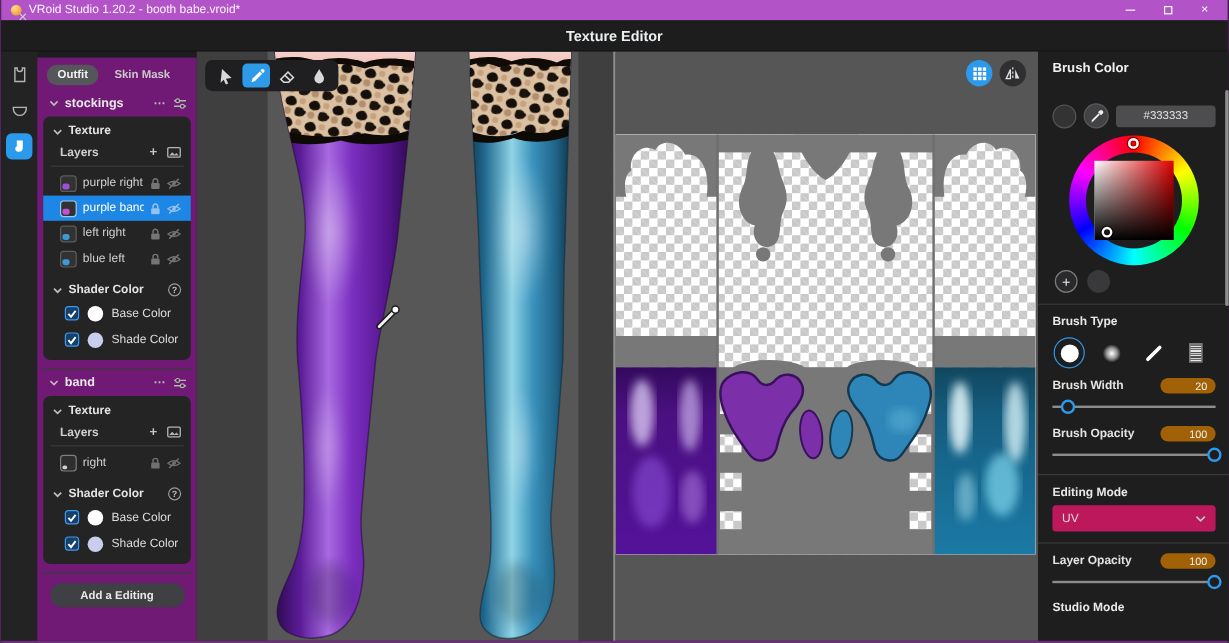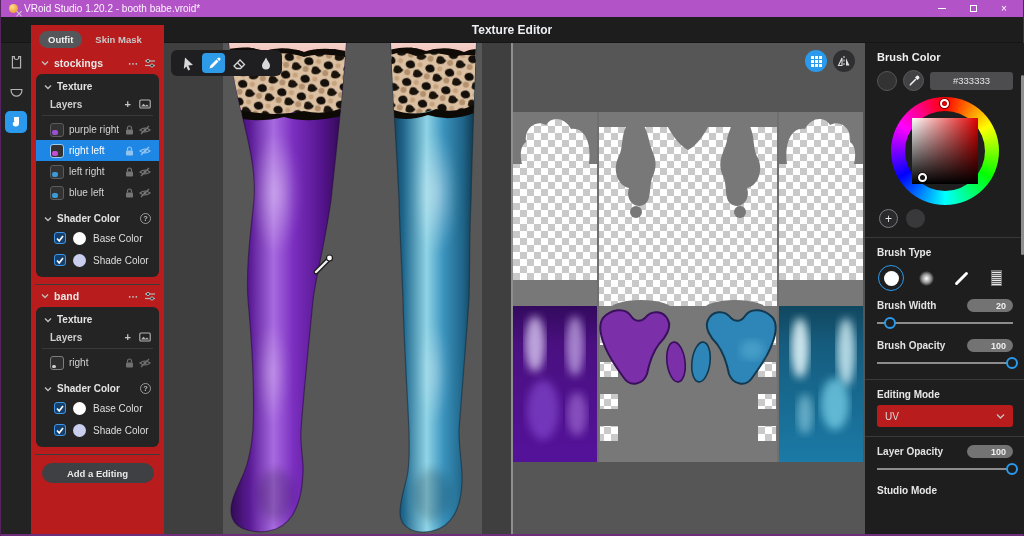--- a/index.html
+++ b/index.html
@@ -25,21 +25,21 @@
   .edclose { position:absolute; left:9px; top:4px; width:18px; height:18px; color:#cfcfcf; font-size:13px;
     display:flex; align-items:center; justify-content:center; }
 
   
   .rail { position:absolute; left:0; top:43px; bottom:2px; width:30px; background:#232323; }
   .railbtn { width:22px; height:22px; margin:8px auto 6px auto; display:flex; align-items:center; justify-content:center;
     border-radius:5px; }
   .railbtn.sel { background:#2b9aec; }
 
   
-  .panel { position:absolute; left:30px; top:25px; bottom:2px; width:133px; background:#b91c1c;
+  .panel { position:absolute; left:30px; top:48px; bottom:2px; width:133px; background:#701a75;
     color:#d6d6d6; font-size:10px; overflow:hidden; }
   .tabs { display:flex; align-items:center; gap:4px; padding:6px 6px 4px 8px; }
   .tab { padding:3px 9px; border-radius:10px; color:#c9c9c9; font-weight:bold; font-size:9.5px; }
   .tab.sel { background:#55565a; color:#f2f2f2; }
   .ghead { display:flex; align-items:center; gap:5px; padding:5px 8px 3px 10px; font-weight:bold; color:#e8e8e8; font-size:10.5px; }
   .ghead .sp { flex:1; }
   .dots { color:#b9b9b9; font-size:10px; letter-spacing:1px; }
   .gbox { background:#242425; border-radius:6px; margin:2px 5px 0 5px; padding:4px 0 6px 0; }
   .subhead { display:flex; align-items:center; gap:5px; padding:3px 8px; font-weight:bold; color:#e3e3e3; }
   .subhead .sp { flex:1; }
@@ -86,21 +86,21 @@
     background-image:
       linear-gradient(45deg,#c9c9c9 25%,transparent 25%,transparent 75%,#c9c9c9 75%),
       linear-gradient(45deg,#c9c9c9 25%,transparent 25%,transparent 75%,#c9c9c9 75%);
     background-size:14px 14px; background-position:0 0,7px 7px; }
   .uvmap svg { position:absolute; left:0; top:0; }
 
   
   .inspector { position:absolute; left:864px; top:43px; bottom:2px; width:160px; background:#1e1e1f;
     color:#e6e6e6; font-size:10px; padding:8px 12px 0 12px; }
   .ititle { font-weight:bold; font-size:11px; color:#f0f0f0; }
-  .bcrow { display:flex; align-items:center; gap:6px; margin:7px 0 2px 0;justify-content:flex-end; }
+  .bcrow { display:flex; align-items:center; gap:6px; margin:23px 0 2px 0;justify-content:flex-end; }
   .swbig { width:20px; height:20px; border-radius:50%; background:#333333; border:1px solid #565656; }
   .eyedrop { width:21px; height:21px; border-radius:50%; background:#424244; border:1px solid #5a5a5c;
     display:flex; align-items:center; justify-content:center; }
   .hexchip { flex:1; height:18px; background:#4d4d4f; border-radius:3px; color:#e3e3e3;
     display:flex; align-items:center; justify-content:center; font-size:9.5px; }
   .wheelwrap { position:relative; width:108px; height:108px; margin:6px auto 2px auto; }
   .hue { position:absolute; left:0; top:0; width:108px; height:108px; border-radius:50%;
     background:conic-gradient(#ff0000,#ffff00,#00ff00,#00ffff,#0000ff,#ff00ff,#ff0000); }
   .huehole { position:absolute; left:14px; top:14px; width:80px; height:80px; border-radius:50%; background:#1e1e1f; }
   .svsq { position:absolute; left:21px; top:21px; width:66px; height:66px;
@@ -121,27 +121,27 @@
     border:1.6px solid #2b9aec; border-radius:50%; }
   .dot-hard { width:15px; height:15px; background:#fff; border-radius:50%; }
   .dot-soft { width:15px; height:15px; border-radius:50%;
     background:radial-gradient(circle, #ffffff 0%, rgba(255,255,255,.55) 40%, rgba(255,255,255,0) 72%); }
   .stroke-line { width:17px; height:3px; background:#fff; border-radius:2px; transform:rotate(-45deg); }
   .tex-brush { width:11px; height:16px;
     background:repeating-linear-gradient(0deg,#e8e8e8 0 1px,#6a6a6a 1px 2px,#cccccc 2px 3px,#505050 3px 4px),
     #9a9a9a; border:1px solid #777; }
   .srow { display:flex; align-items:center; margin-top:9px; }
   .slabel { font-weight:bold; color:#e3e3e3; flex:1; }
-  .chip { width:46px; height:13px; background:#737373; border-radius:7px; color:#f0f0f0;
-    display:flex; align-items:center; justify-content:flex-end; padding-right:7px; font-size:9px;font-weight:bold; }
+  .chip { width:46px; height:13px; background:#a16207; border-radius:7px; color:#f0f0f0;
+    display:flex; align-items:center; justify-content:flex-end; padding-right:7px; font-size:9px; }
   .slider { position:relative; height:14px; margin-top:4px; }
   .slider .track { position:absolute; left:0; right:0; top:6px; height:1.6px; background:#8d8d8f; }
   .slider .handle { position:absolute; top:0.5px; width:12px; height:12px; border-radius:50%;
     background:#1e1e1f; border:2.4px solid #2b9aec; margin-left:-7px; }
-  .dd { display:flex; align-items:center; height:22px; background:#b91c1c; border-radius:3px;
+  .dd { display:flex; align-items:center; height:22px; background:#be185d; border-radius:3px;
     margin-top:5px; padding:0 8px; color:#dcdcdc; }
   .dd .sp { flex:1; }
   .iscroll { position:absolute; right:1px; top:32px; width:3px; height:180px; background:#8f8f8f; border-radius:2px; }
 
   .bottombar { position:absolute; left:0; bottom:0; width:100%; height:2px; background:#6d2d7a; }
 </style>
 </head>
 <body>
 
 <div class="window">
@@ -232,21 +232,21 @@
         <svg class="mini" width="12" height="10">
             <path d="M1,5 Q6,1 11,5 Q6,9 1,5 Z" fill="none" stroke="#909090" stroke-width="1.1"></path>
             <circle cx="6" cy="5" r="1.5" fill="#909090"></circle>
             <line x1="2" y1="9" x2="10" y2="1" stroke="#909090" stroke-width="1.2"></line>
           </svg>
       </div>
       <div class="lrow selected">
         <span class="thumb" style="border-color:#9fc9ef;">
             <span class="blob" style="background:#c44fd4;"></span>
           </span>
-        <span class="lname">right left</span>
+        <span class="lname">purple band</span>
         <svg class="mini" width="9" height="10">
             <rect x="1" y="4.5" width="7" height="5" rx="1" fill="#bcd9f2"></rect>
             <path d="M2.5,4.5 V3 a2,2 0 0 1 4,0 V4.5" fill="none" stroke="#bcd9f2" stroke-width="1.2"></path>
           </svg>
         <svg class="mini" width="12" height="10">
             <path d="M1,5 Q6,1 11,5 Q6,9 1,5 Z" fill="none" stroke="#bcd9f2" stroke-width="1.1"></path>
             <circle cx="6" cy="5" r="1.5" fill="#bcd9f2"></circle>
             <line x1="2" y1="9" x2="10" y2="1" stroke="#bcd9f2" stroke-width="1.2"></line>
           </svg>
       </div>

